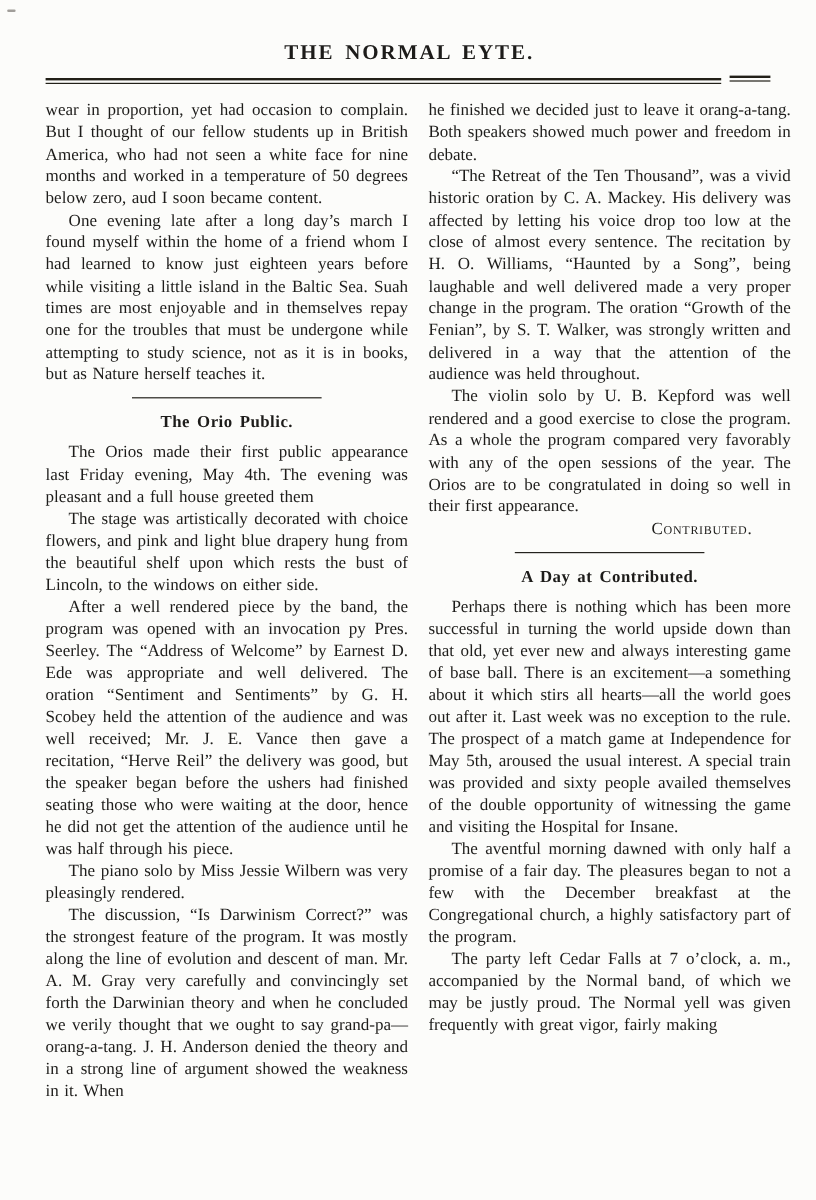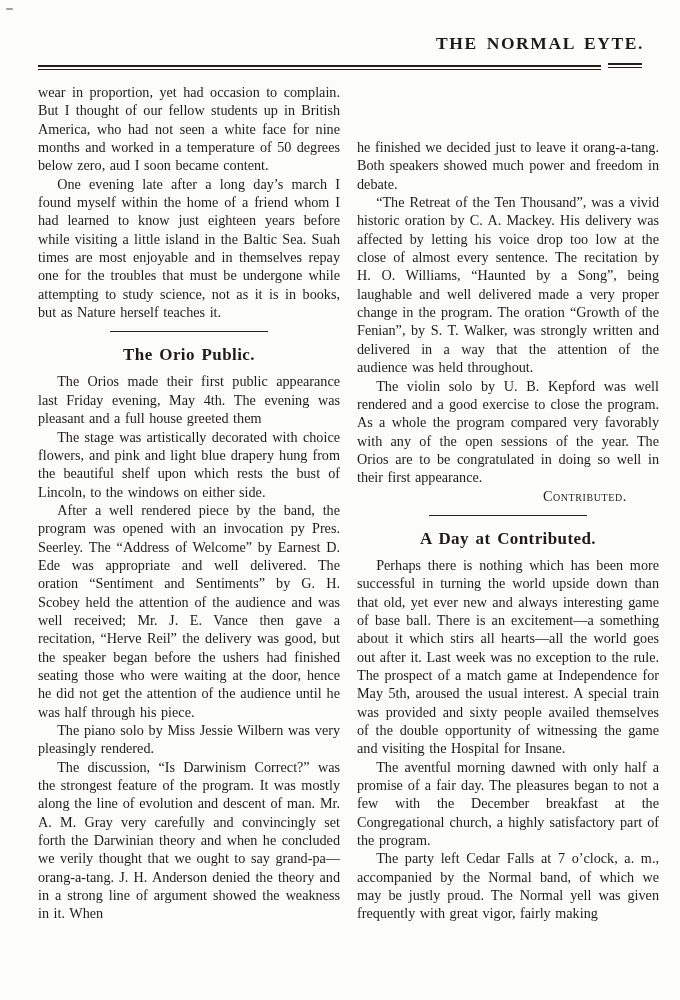--- a/index.html
+++ b/index.html
@@ -10,30 +10,30 @@
     box-sizing: border-box;
     background: #fcfcfa;
     color: #1d1c1a;
     font-family: "Liberation Serif", "DejaVu Serif", serif;
     padding: 33px 36px 0 38px;
     overflow: hidden;
   }
   .masthead {
     font-size: 17.5px;
     font-weight: bold;
-    text-align: right;
+    text-align: center;
     letter-spacing: 1.6px;
     margin: 0 0 11px 0;
     word-spacing: 3px;
   }
   .masthead-rule { display: flex; align-items: flex-start; gap: 7px; margin: 0 2px 0 0; }
   .rule-seg { height: 2px; border-top: 2px solid #222018; border-bottom: 1px solid #222018; }
   .rule-main { flex: 1; }
   .rule-end { width: 34px; margin-top: -2px; }
-  .columns { display: flex; gap: 17px; margin-top: 13px; align-items: flex-end; }
+  .columns { display: flex; gap: 17px; margin-top: 13px; }
   .column { width: 302px; flex: 0 0 302px; }
   .column p {
     margin: 0;
     font-size: 14.2px;
     line-height: 18.35px;
     text-align: justify;
     text-indent: 1.35em;
     word-spacing: 1px;
   }
   .column p.noindent { text-indent: 0; }
@@ -43,21 +43,21 @@
     padding-right: 24px;
   }
   .smallcaps { font-variant: small-caps; letter-spacing: 0.6px; padding-right: 32px; }
   .section-divider {
     width: 158px;
     height: 0;
     border-top: 1.2px solid #24221d;
     margin: 10px auto 13px auto;
   }
   .article-title {
-    font-size: 17px;
+    font-size: 14px;
     font-weight: bold;
     text-align: center;
     margin: 2px 0 7px 0;
     letter-spacing: 0.4px;
     word-spacing: 2px;
     font-family: Liberation Serif, serif;
   }
   
   .scan-speck {
     position: absolute; left: 6px; top: 8px;

